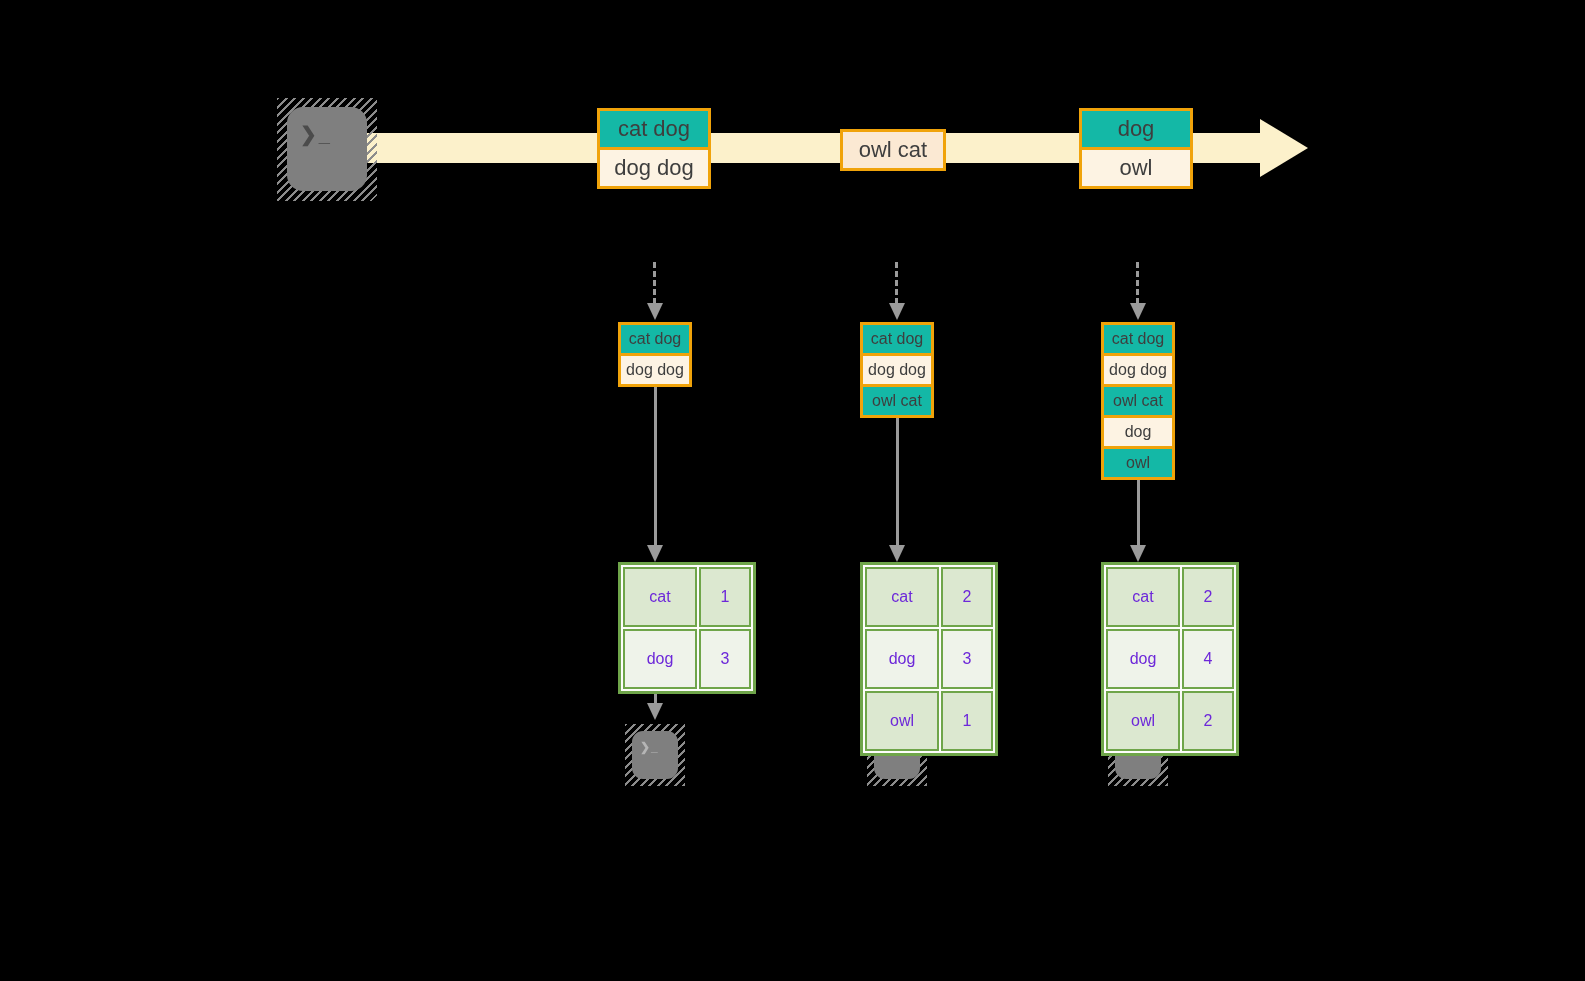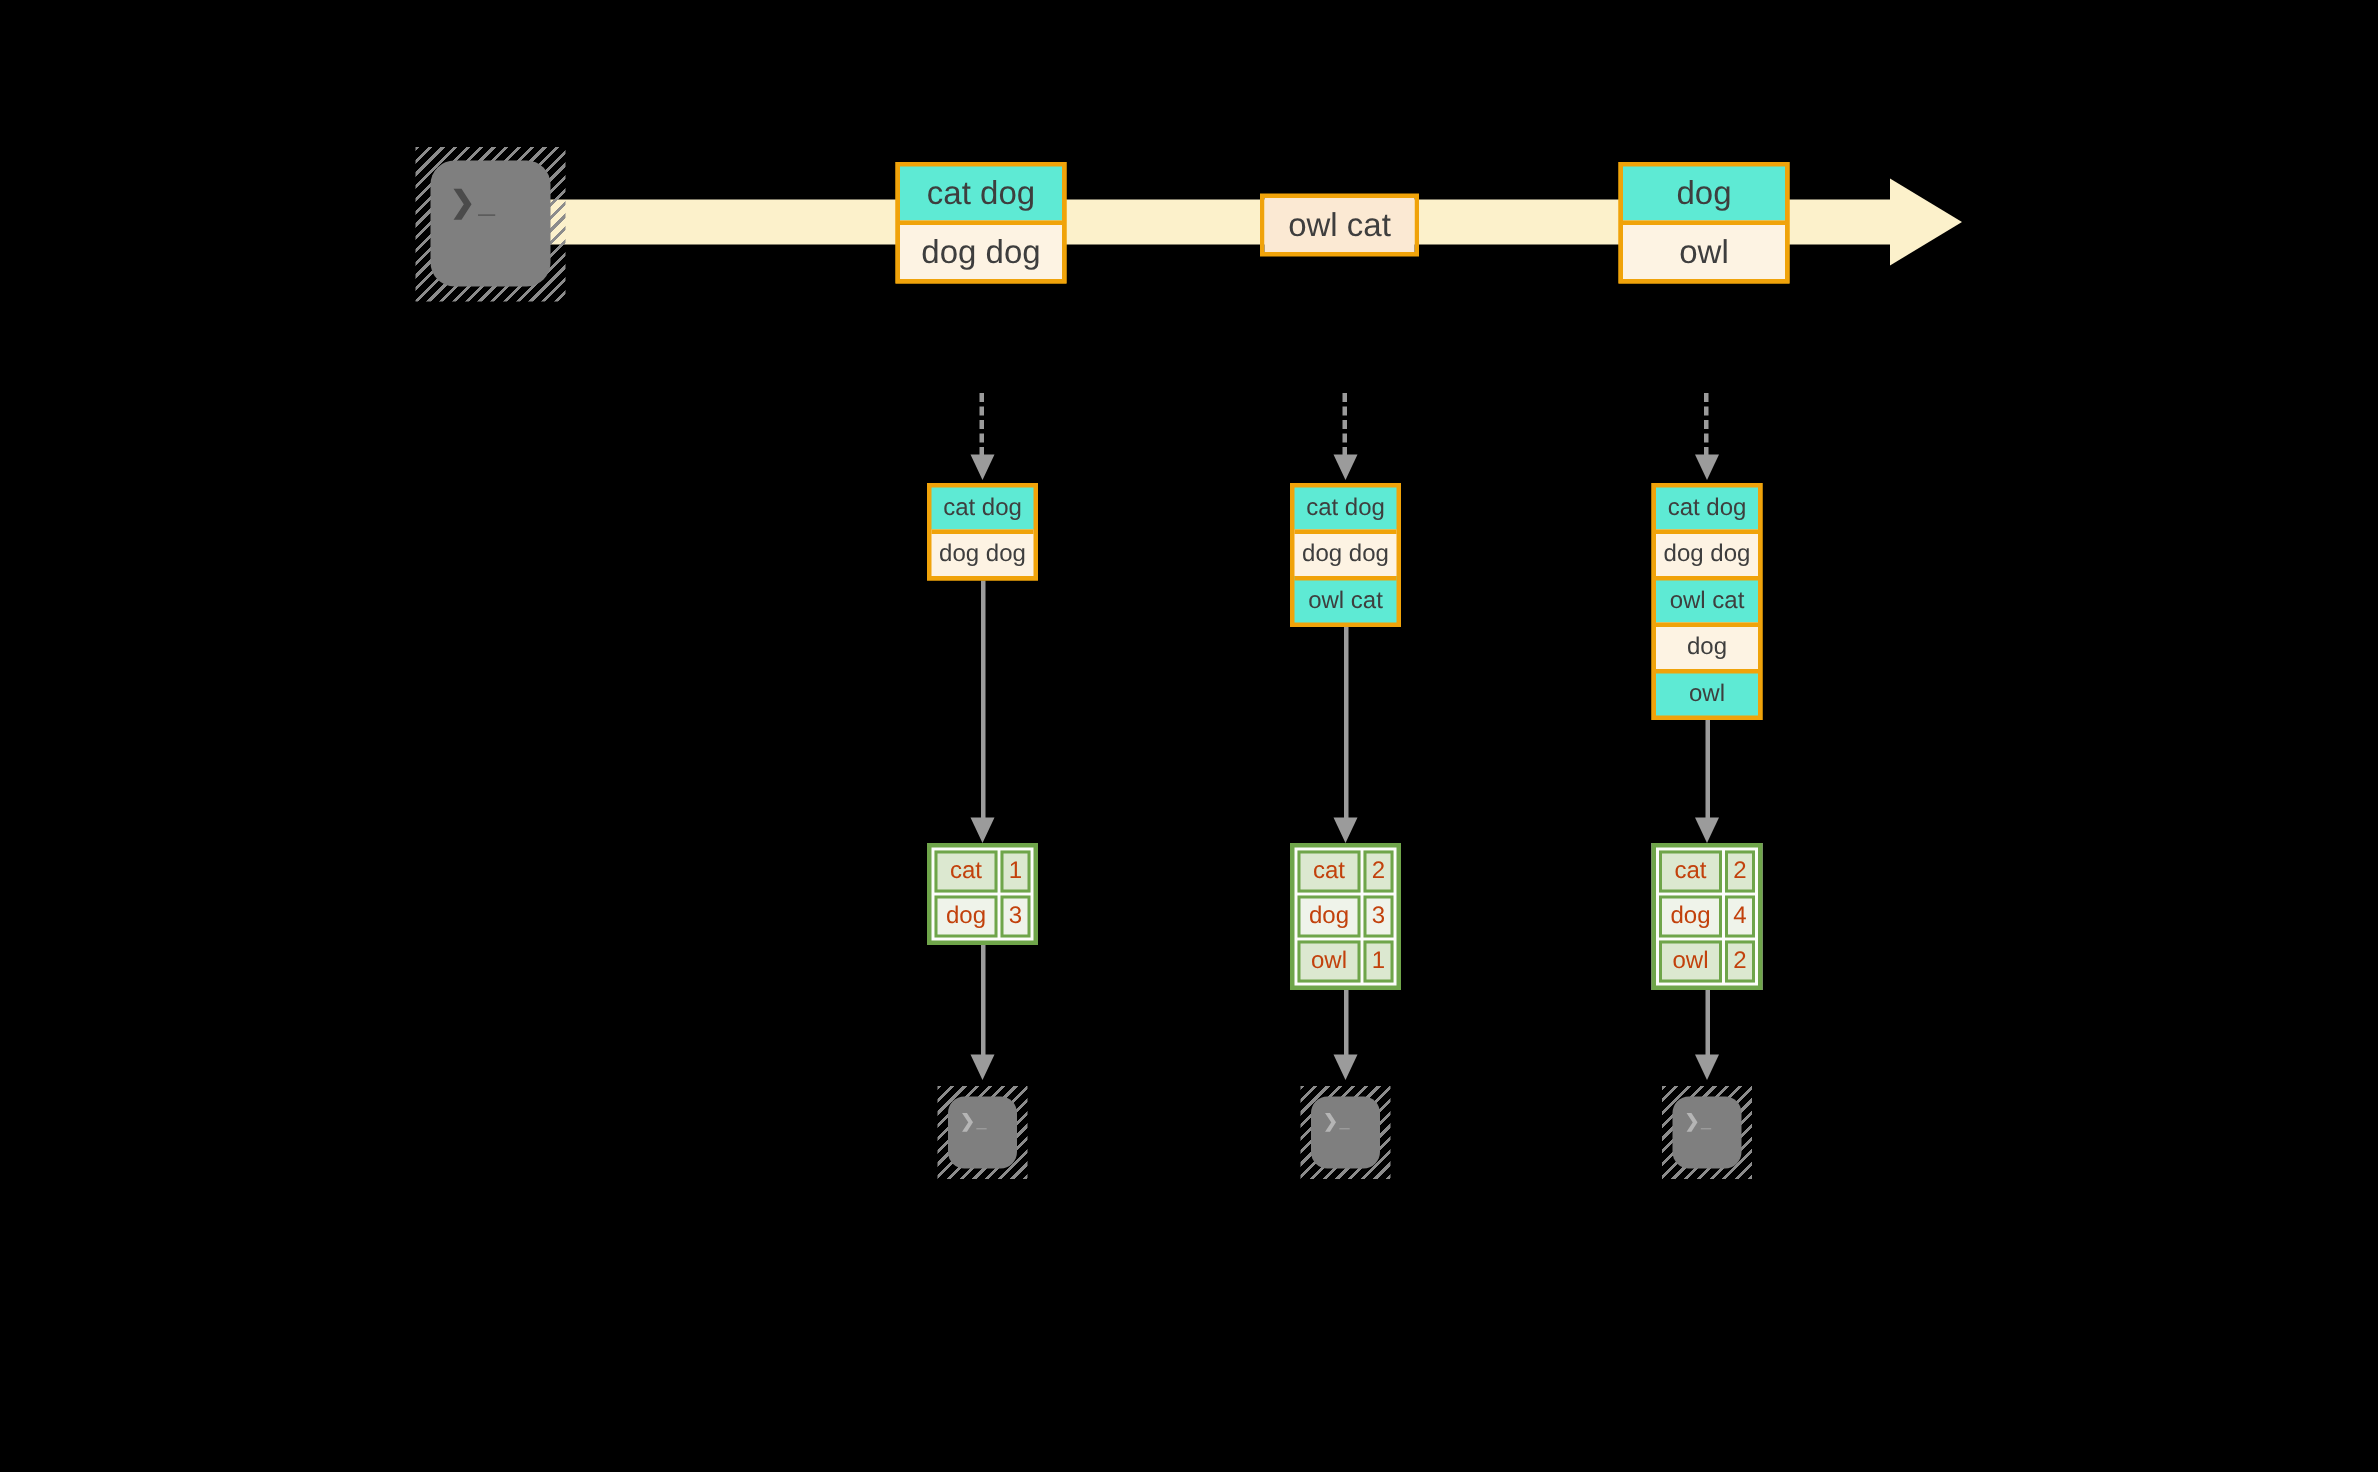--- a/index.html
+++ b/index.html
@@ -18,21 +18,21 @@
   .term-src .term-inner{left:10px;top:9px;width:80px;height:84px;}
   .term-src .glyph{display:block;padding:15px 0 0 13px;font-size:20px;font-weight:bold;color:#4B4B4B;letter-spacing:2px;}
   .term-sink{width:60px;height:62px;top:724px;}
   .term-sink .term-inner{left:7px;top:7px;width:46px;height:48px;border-radius:11px;}
   .term-sink .glyph{display:block;padding:9px 0 0 8px;font-size:12px;font-weight:bold;color:#B5B5B5;letter-spacing:1px;}
 
   
   .obox{position:absolute;border:3px solid #F0A30A;z-index:3;background:#F0A30A;}
   .obox .orow{height:36px;line-height:36px;text-align:center;font-size:22px;color:#3E3E3E;}
   .obox .orow + .orow{border-top:3px solid #F0A30A;}
-  .fill-dark{background:#5eead4;}
+  .fill-dark{background:#14b8a6;}
   .fill-light{background:#FDF3E3;}
   .fill-mid{background:#FBE9D3;}
 
   
   .stack{position:absolute;border:3px solid #F0A30A;width:68px;z-index:6;background:#F0A30A;}
   .stack .srow{height:28px;line-height:28px;text-align:center;font-size:16px;color:#3E3E3E;}
   .stack .srow + .srow{border-top:3px solid #F0A30A;}
 
   
   .dashline{position:absolute;width:0;border-left:3px dashed #9B9B9B;z-index:3;}
@@ -40,21 +40,21 @@
   .ahead{position:absolute;width:0;height:0;z-index:3;
          border-left:8px solid transparent;border-right:8px solid transparent;border-top:17px solid #9B9B9B;}
 
   
   .query-band{position:absolute;left:694px;top:464px;width:416px;height:44px;background:rgba(255,255,255,0.94);
               z-index:5;text-align:center;line-height:44px;font-size:32px;color:#333;}
 
   
   table.wtable{position:absolute;border-collapse:separate;border-spacing:2px;background:#FDFDFB;
                border:3px solid #6FA54A;z-index:4;}
-  table.wtable td{border:2px solid #6FA54A;height:24px;text-align:center;font-size:16px;color:#c2410c;padding:0;}
+  table.wtable td{border:2px solid #6FA54A;height:24px;text-align:center;font-size:16px;color:#6d28d9;padding:16px;}
   table.wtable td.word{width:38px;}
   table.wtable td.count{width:16px;}
   tr.g-dark td{background:#DCE8D0;}
   tr.g-light td{background:#EFF3EA;}
 </style>
 </head>
 <body>
 
 <div class="canvas">
 

